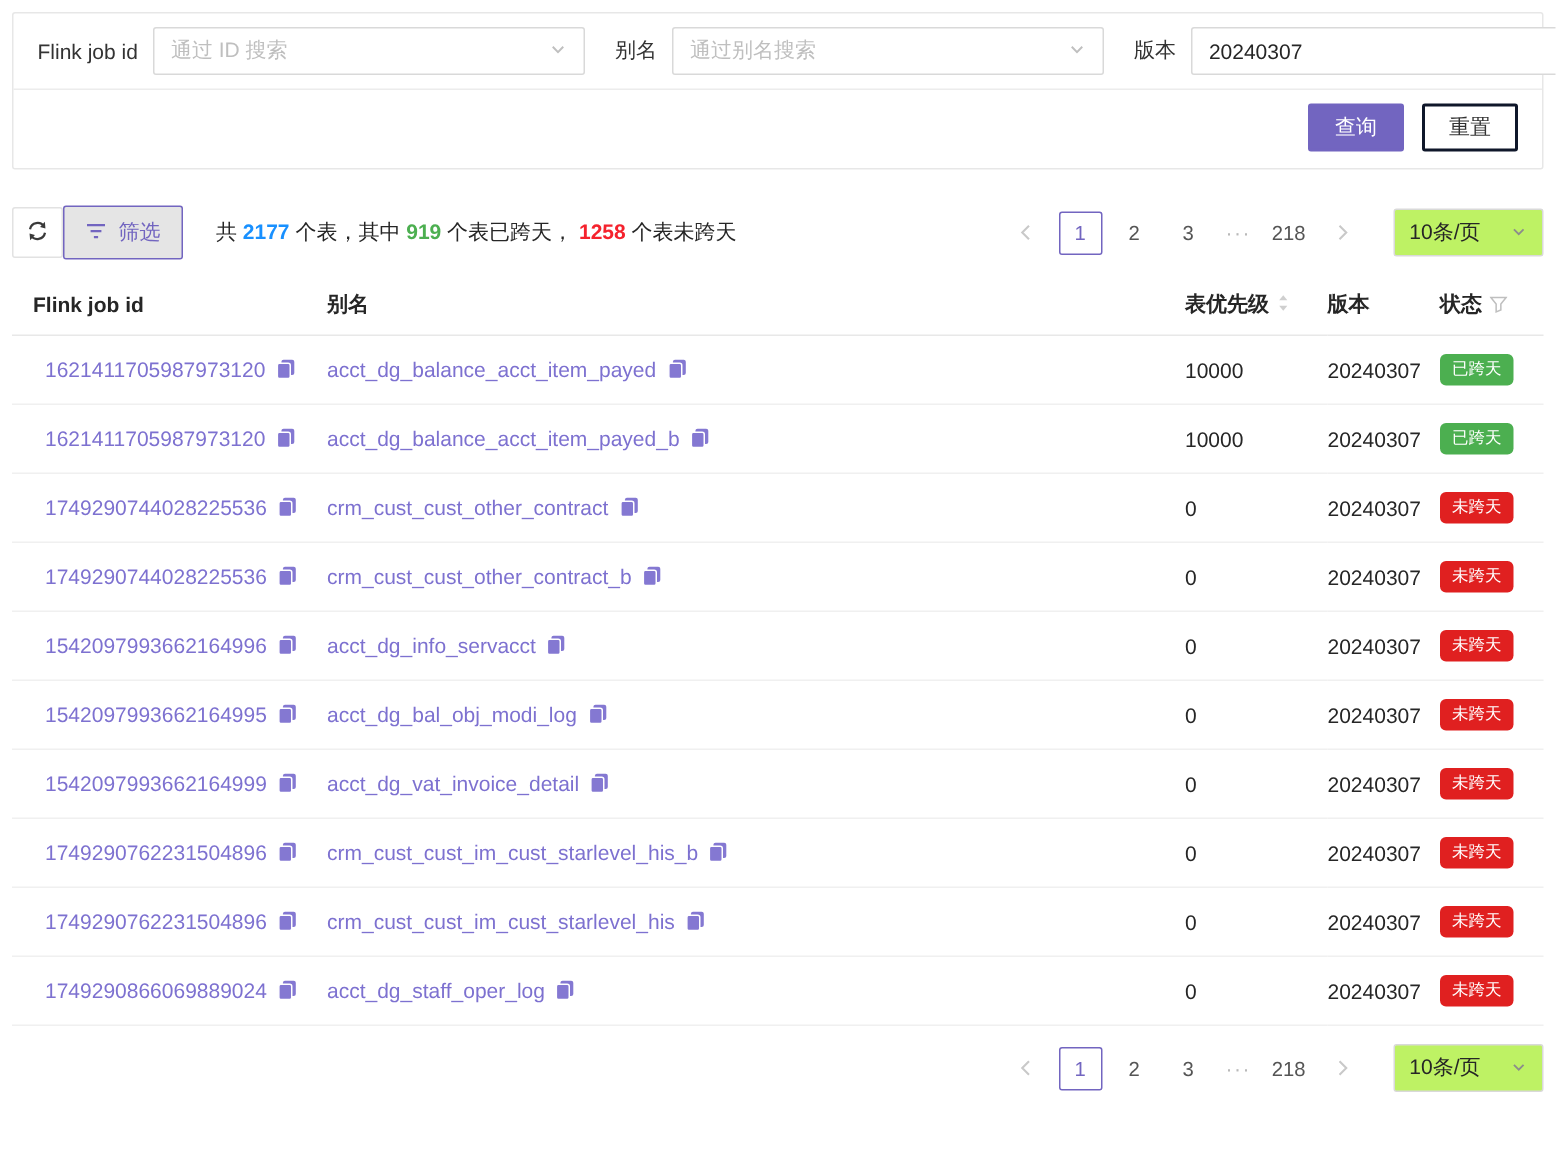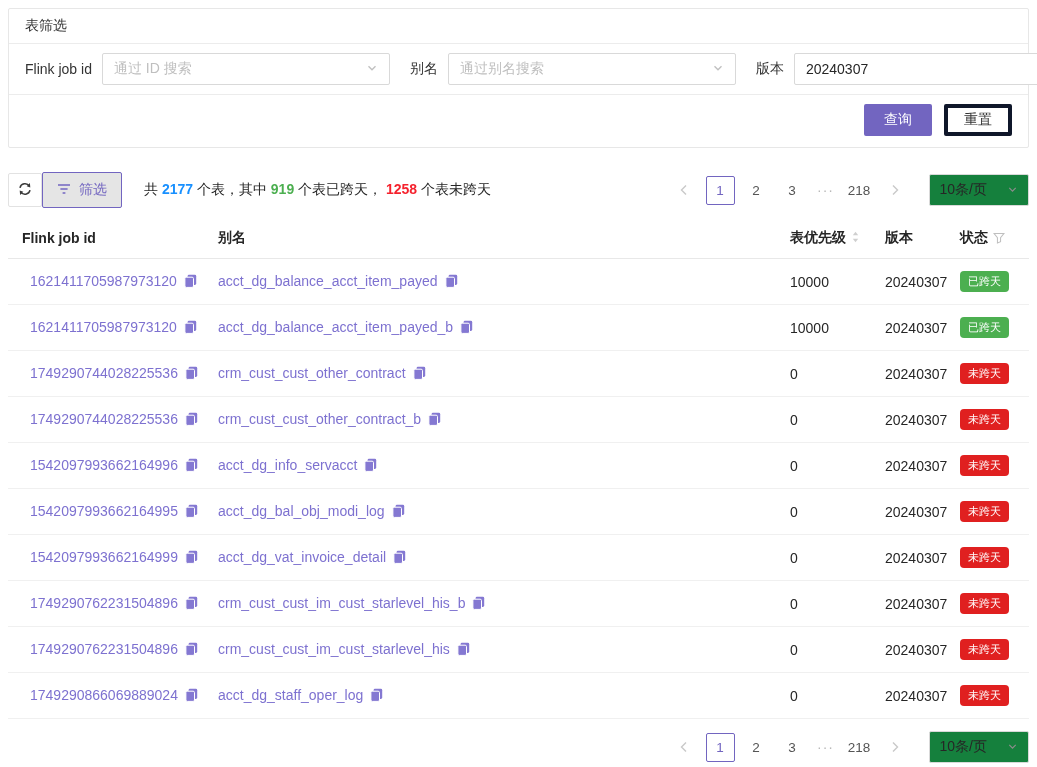--- a/index.html
+++ b/index.html
@@ -20,21 +20,21 @@
   .select-box, .date-box {
     width: 288px; height: 32px; border: 1px solid #d9d9d9; border-radius: 2px;
     display: flex; align-items: center; justify-content: space-between;
     padding: 0 11px; background: #fff; cursor: pointer;
   }
   .placeholder { color: #bfbfbf; overflow: hidden; white-space: nowrap; }
   .date-value { color: #262626; }
   .actions-row { display: flex; justify-content: flex-end; gap: 12px; padding: 9px 16px 11px; }
   .btn {
     height: 32px; padding: 0 16px; border-radius: 2px; font-size: 14px;
-    border: 4px solid #0f172a; background: #fff; color: #333; cursor: pointer;
+    border: 2px solid #0f172a; background: #fff; color: #333; cursor: pointer;
     font-family: inherit;
   }
   .btn.primary { background: var(--primary, #7265c0); border-color: var(--primary, #7265c0); color: #fff; }
 
   
   .toolbar { margin-top: 24px; display: flex; align-items: center; }
   .icon-btn {
     width: 34px; height: 34px; border: 1px solid #e2e2e2; background: #fff; border-radius: 2px;
     display: flex; align-items: center; justify-content: center; cursor: pointer;
   }
@@ -54,21 +54,21 @@
   .pg-btn {
     min-width: 29px; height: 29px; border: 1px solid transparent; background: #fff;
     color: #555; font-size: 13.5px; border-radius: 2px; cursor: pointer; font-family: inherit;
   }
   .pg-btn.active { border-color: var(--primary, #7265c0); color: var(--primary, #7265c0); }
   .pg-arrow { display: flex; align-items: center; justify-content: center; }
   .pg-ellipsis { color: #b9b9b9; min-width: 24px; text-align: center; letter-spacing: 1px; }
   .page-size-select {
     margin-left: 12px; height: 32px; min-width: 92px; border: 1px solid #d9d9d9; border-radius: 2px;
     display: flex; align-items: center; justify-content: space-between; gap: 20px;
-    padding: 0 10px; cursor: pointer; background: #15803d;
+    padding: 0 10px; cursor: pointer; background: #bef264;
   }
 
   
   .data-table { margin-top: 10px; width: 1021px; border-collapse: collapse; table-layout: fixed; }
   .data-table th {
     font-weight: 600; color: #262626; text-align: left; font-size: 14px;
     padding: 11px 0; border-bottom: 1px solid #e8e8e8; white-space: nowrap;
   }
   .data-table td {
     padding: 12px 0; border-bottom: 1px solid #f0f0f0; font-size: 14px; white-space: nowrap;
@@ -89,23 +89,20 @@
   .badge.uncrossed { background: var(--badge_red, #e02020); }
 
   .footer-bar { margin-top: 12px; display: flex; justify-content: flex-end; align-items: center; }
 </style>
 </head>
 <body>
 
 <div class="page">
 
   <div class="filter-card">
-    <div class="card-header">
-      <span>表筛选</span>
-    </div>
     <div class="filter-row">
       <div class="field">
         <label>Flink job id</label>
         <div class="select-box">
           <span class="placeholder">通过 ID 搜索</span>
           <span>
             <svg width="12" height="12" viewBox="0 0 12 12">
                 <path d="M2.5 4.2 L6 7.8 L9.5 4.2" fill="none" stroke="#bfbfbf" stroke-width="1.3"></path>
               </svg>
           </span>

